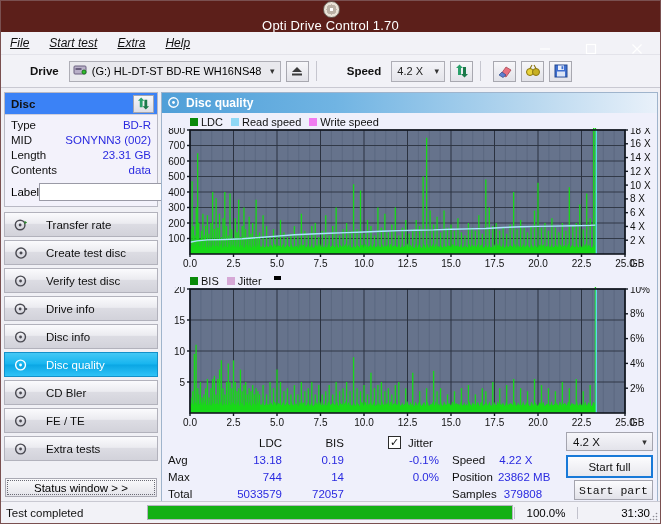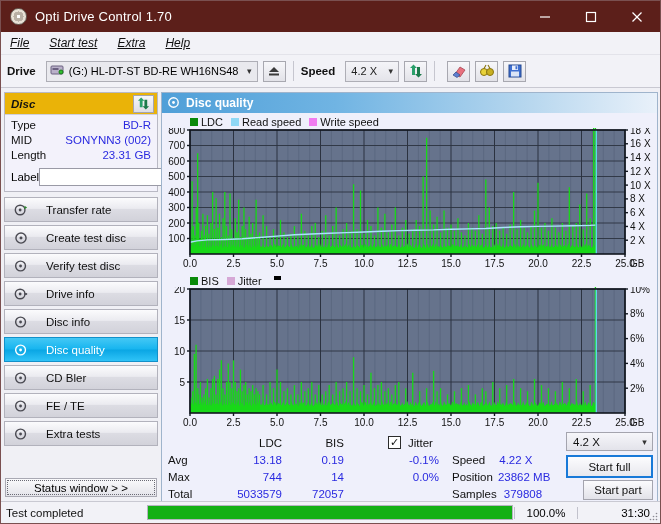--- a/index.html
+++ b/index.html
@@ -12,21 +12,21 @@
   }
   .app{
     position:relative;width:661px;height:524px;
     background:#f0f0f5;
     border:1px solid #7a5050;
     box-sizing:border-box;
   }
   
   .titlebar{
     height:31px;background:#5c1f1a;display:flex;align-items:center;
-    color:#fff;box-sizing:border-box;
+    color:#fff;box-sizing:border-box;flex-direction:column;
   }
   .title-icon{
     width:17px;height:17px;margin-left:9px;margin-right:8px;border-radius:50%;
     background:radial-gradient(circle at 50% 50%, #fff 0 16%, #b9b0a4 17% 47%, #e8e2d6 48% 78%, #8d867a 79% 100%);
     border:1px solid #6b635a;box-sizing:border-box;flex:none;
   }
   .title-text{font-size:13px;letter-spacing:.2px;}
   .title-buttons{margin-left:auto;display:flex;height:31px;}
   .tbtn{width:46px;height:31px;display:flex;align-items:center;justify-content:center;color:#fff;font-size:13px;}
   .tbtn svg{display:block;}
@@ -35,21 +35,21 @@
     height:23px;background:#f2f2f7;display:flex;align-items:center;
     padding-left:9px;border-bottom:1px solid #e3e3ea;box-sizing:border-box;
   }
   .menubar .mi{margin-right:20px;font-size:12px;color:#111;font-style:italic;}
   .menubar .mi u{text-decoration:underline;}
   
   .toolbar{
     height:33px;background:#f2f2f7;display:flex;align-items:center;
     padding:0 6px;box-sizing:border-box;border-bottom:1px solid #c9c9d2;
   }
-  .tb-label{font-weight:bold;font-size:11.5px;color:#111;margin:0 10px 0 0;}
+  .tb-label{font-weight:bold;font-size:11.5px;color:#111;margin:0 10px 0 23px;}
   .drive-combo{
     display:flex;align-items:center;height:21px;width:212px;
     background:#e9e9ee;border:1px solid #aeaeb6;box-sizing:border-box;
     font-size:11px;padding-left:3px;
   }
   .drive-combo .dtxt{flex:1;white-space:nowrap;overflow:hidden;margin-left:4px;}
   .combo-arrow{width:15px;text-align:center;font-size:9px;color:#333;}
   .tbtn-sq{
     width:23px;height:21px;background:linear-gradient(#f7f7fa,#e2e2e8);
     border:1px solid #a8a8b0;box-sizing:border-box;margin-left:5px;
@@ -64,22 +64,22 @@
   
   .body{display:flex;height:425px;}
   .left{width:160px;box-sizing:border-box;padding:0 3px;}
   .right{flex:1;box-sizing:border-box;padding:0 2px 0 0;}
   
   .disc-panel{
     border:1px solid #b9b9c4;background:#f3f2fb;box-sizing:border-box;
     margin-top:4px;
   }
   .disc-head{
-    display:flex;align-items:center;height:22px;background:#eab308;
-    border-bottom:1px solid #cfcfdc;padding-left:6px;box-sizing:border-box;font-style:italic;
+    display:flex;align-items:center;height:22px;background:#3b82f6;
+    border-bottom:1px solid #cfcfdc;padding-left:6px;box-sizing:border-box;
   }
   .disc-head .ht{font-weight:bold;font-size:11.5px;color:#111;}
   .refresh-btn{
     margin-left:auto;margin-right:3px;width:21px;height:18px;
     background:linear-gradient(#f6f6f9,#dedee5);border:1px solid #a5a5ae;
     box-sizing:border-box;display:flex;align-items:center;justify-content:center;
   }
   .disc-rows{padding:3px 6px 5px 6px;}
   .drow{display:flex;justify-content:space-between;line-height:15px;font-size:11.5px;}
   .drow .k{color:#111;}
@@ -138,24 +138,24 @@
   .stats .row{display:flex;height:17px;align-items:center;}
   .sl{color:#111;}
   .sv{color:#2a2ae0;}
   .btn-blue{
     position:absolute;right:4px;top:21px;width:87px;height:23px;
     background:linear-gradient(#fcfcfe,#e8e8ee);border:2px solid #1879d8;
     box-sizing:border-box;display:flex;align-items:center;justify-content:center;
     font-size:11.5px;color:#111;
   }
   .btn-gray{
-    position:absolute;right:4px;top:46px;width:70px;height:20px;
+    position:absolute;right:4px;top:46px;width:79px;height:20px;
     background:linear-gradient(#fbfbfd,#e2e2e9);border:1px solid #a4a4ae;
     box-sizing:border-box;display:flex;align-items:center;justify-content:center;
-    font-size:11.5px;color:#111;
+    font-size:11.5px;color:#111;font-family:Liberation Mono, monospace;
   }
   .speed-sel{
     position:absolute;right:4px;top:-2px;width:87px;height:19px;
     background:linear-gradient(#f6f6fa,#e3e3ea);border:1px solid #a4a4ae;
     box-sizing:border-box;display:flex;align-items:center;
     padding-left:6px;font-size:11.5px;color:#111;
   }
   .chk{
     width:13px;height:13px;border:1px solid #2b2b2b;background:#fff;
     display:inline-flex;align-items:center;justify-content:center;
@@ -287,20 +287,24 @@
             <span class="k">Type</span>
             <span class="v">BD-R</span>
           </div>
           <div class="drow">
             <span class="k">MID</span>
             <span class="v">SONYNN3 (002)</span>
           </div>
           <div class="drow">
             <span class="k">Length</span>
             <span class="v">23.31 GB</span>
+          </div>
+          <div class="drow">
+            <span class="k">Contents</span>
+            <span class="v">data</span>
           </div>
           <div class="label-row">
             <span class="k">Label</span>
             <input class="label-input" value="" style="">
             <span class="cd-btn">
               <svg width="15" height="15" viewBox="0 0 16 16">
                 <circle cx="8" cy="8" r="6.6" fill="#e8e04a" stroke="#8a8410"></circle>
                 <circle cx="8" cy="8" r="3.2" fill="#f4eda0" stroke="#8a8410" stroke-width=".6"></circle>
                 <circle cx="8" cy="8" r="1.3" fill="#fff" stroke="#8a8410" stroke-width=".5"></circle>
               </svg>

